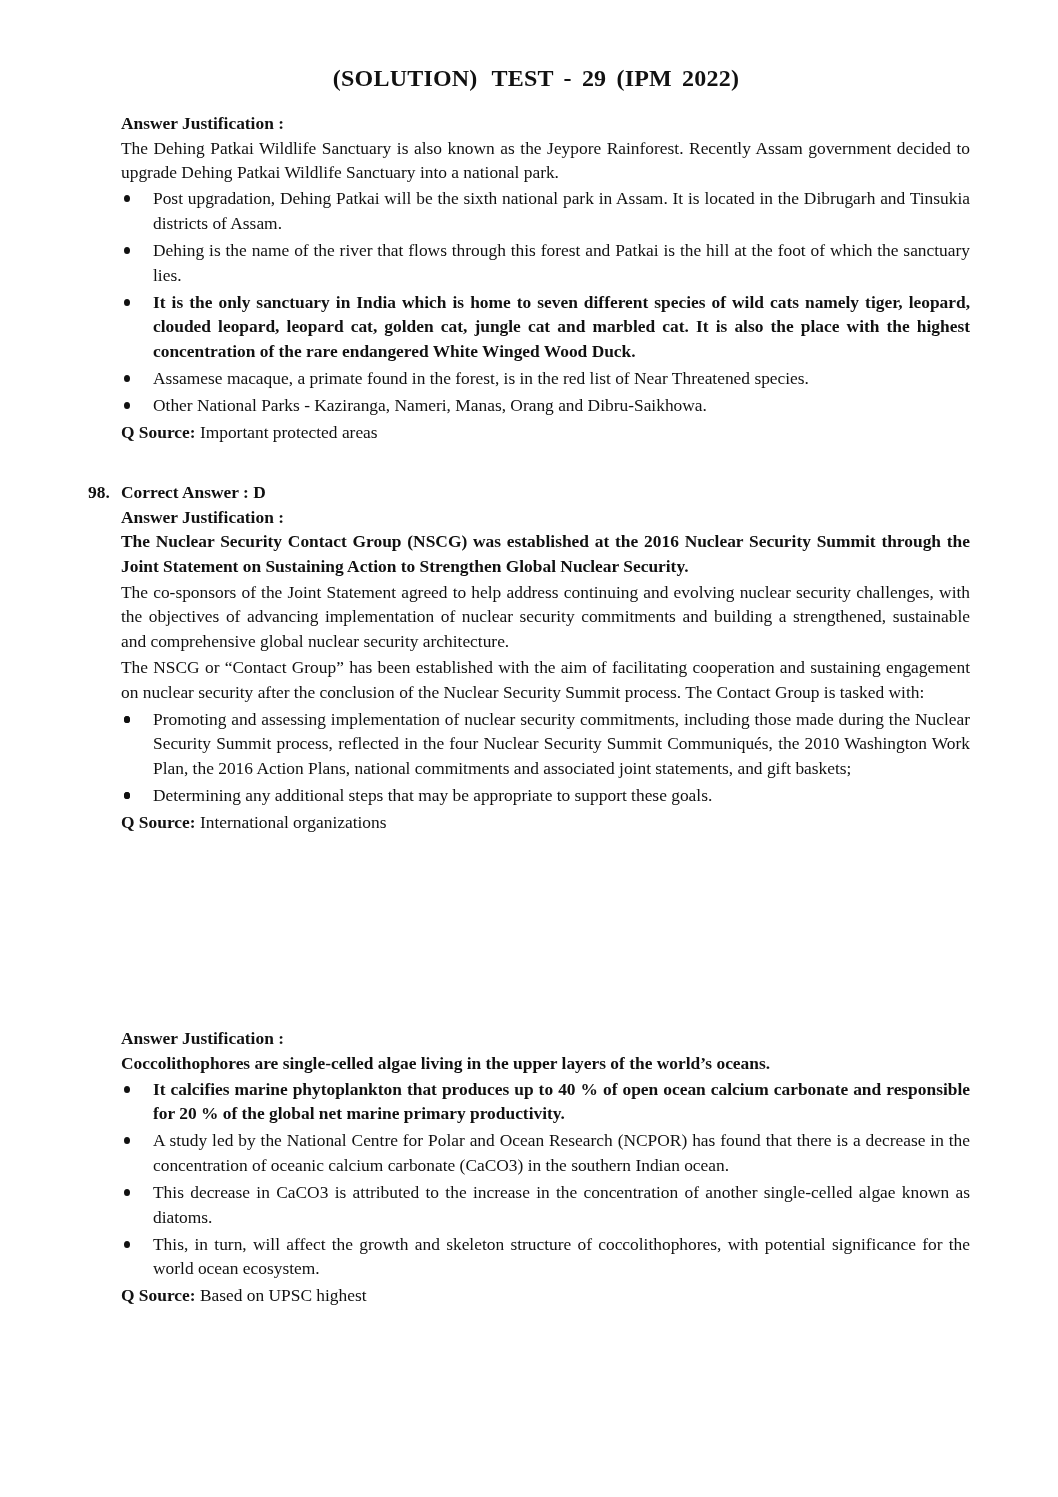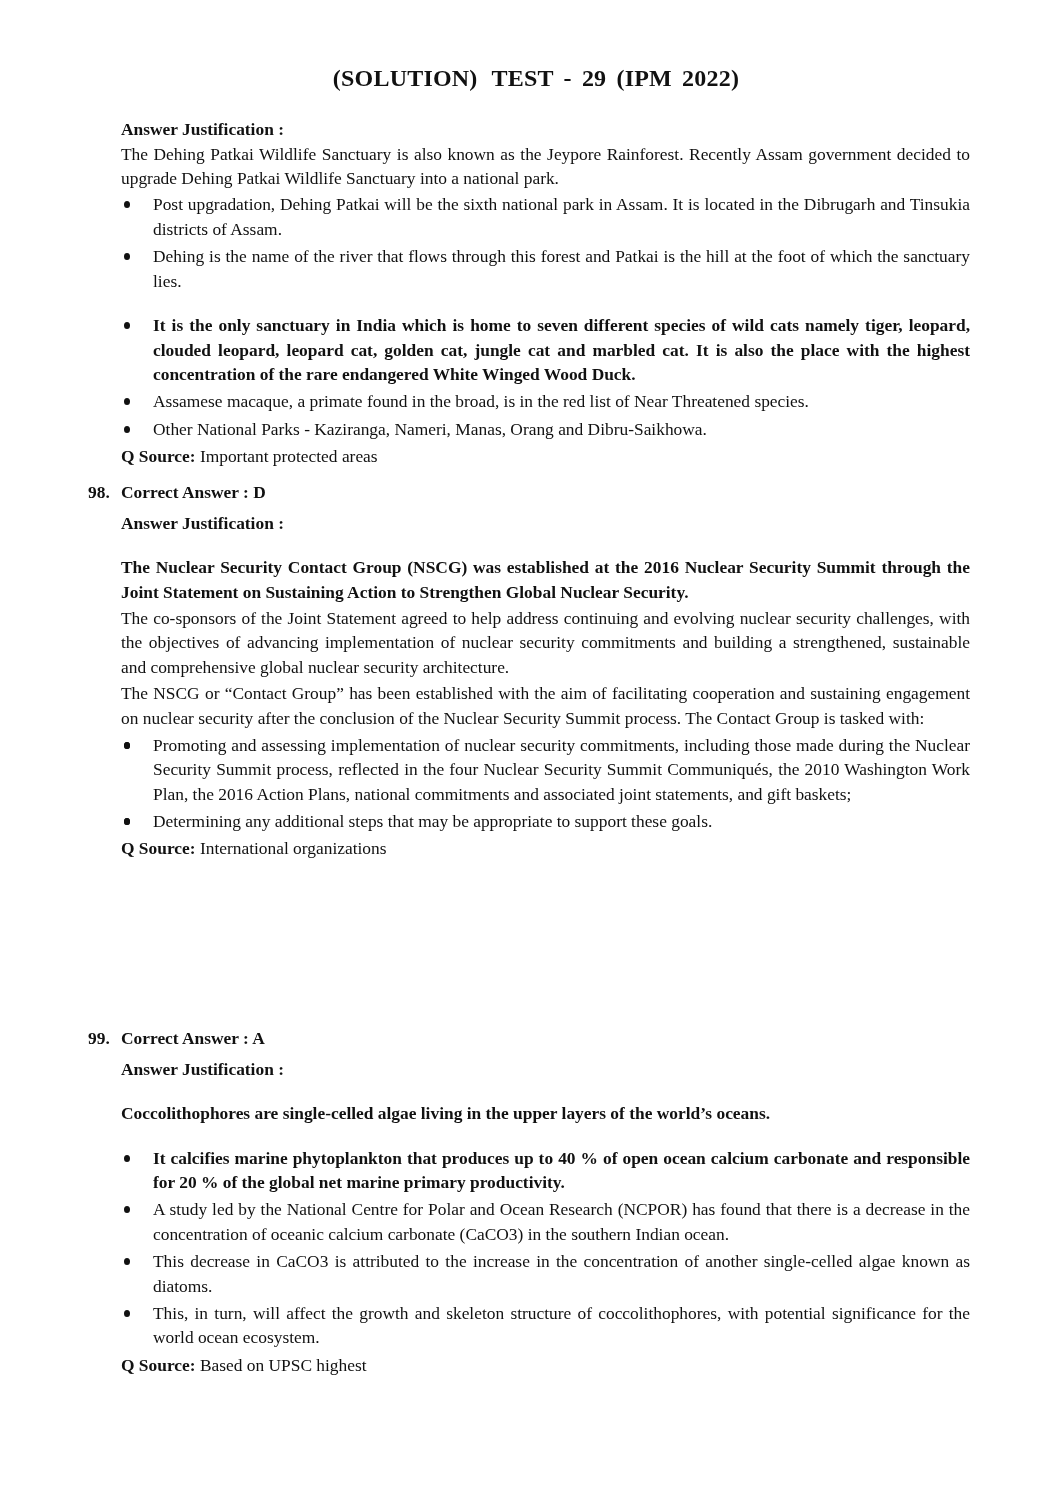--- a/index.html
+++ b/index.html
@@ -15,23 +15,23 @@
     position: absolute; top: 62px; left: 0; width: 1058px; text-align: center;
     font-weight: bold; font-size: 24px; line-height: 32px; letter-spacing: 0.2px;
     word-spacing: 4px;
     padding-left: 7px;
   }
   .title .gap { display: inline-block; width: 14px; }
   .q { position: absolute; left: 88px; width: 882px; }
   .qhead { font-weight: bold; height: 24.6px; position: relative; }
   .qnum { display: inline-block; width: 33px; }
   .body { margin-left: 33px; }
-  .label { font-weight: bold; margin-top: 6px; }
+  .label { font-weight: bold; }
   .para { text-align: justify; margin: 0 0 1.5px 0; }
-  .bold { font-weight: bold; margin-top: 20px; }
+  .bold { font-weight: bold; }
   ul.bullets { list-style: none; margin: 0; padding: 0; }
   ul.bullets li { position: relative; padding-left: 32px; text-align: justify; margin-bottom: 2.5px; }
   ul.bullets li .dot {
     position: absolute; left: 3px; top: 9px; width: 6px; height: 7px;
     background: #111; border-radius: 50%;
   }
   .src .label { font-weight: bold; }
 </style>
 </head>
 <body>
@@ -43,21 +43,21 @@
   </div>
 
   <div class="q" style="top:111px;">
     <div class="body">
       <div class="label">Answer Justification :</div>
       <p class="para">The Dehing Patkai Wildlife Sanctuary is also known as the Jeypore Rainforest. Recently Assam government decided to upgrade Dehing Patkai Wildlife Sanctuary into a national park.</p>
       <ul class="bullets">
         <li><span class="dot"></span><span>Post upgradation, Dehing Patkai will be the sixth national park in Assam. It is located in the Dibrugarh and Tinsukia districts of Assam.</span></li>
         <li><span class="dot"></span><span>Dehing is the name of the river that flows through this forest and Patkai is the hill at the foot of which the sanctuary lies.</span></li>
         <li class="bold"><span class="dot"></span><span>It is the only sanctuary in India which is home to seven different species of wild cats namely tiger, leopard, clouded leopard, leopard cat, golden cat, jungle cat and marbled cat. It is also the place with the highest concentration of the rare endangered White Winged Wood Duck.</span></li>
-        <li><span class="dot"></span><span>Assamese macaque, a primate found in the broad, is in the red list of Near Threatened species.</span></li>
+        <li><span class="dot"></span><span>Assamese macaque, a primate found in the forest, is in the red list of Near Threatened species.</span></li>
         <li><span class="dot"></span><span>Other National Parks - Kaziranga, Nameri, Manas, Orang and Dibru-Saikhowa.</span></li>
       </ul>
       <div class="src"><span class="label">Q Source:</span><span> Important protected areas</span></div>
     </div>
   </div>
 
   <div class="q" style="top:480px;">
     <div class="qhead">
       <span class="qnum">98.</span><span>Correct Answer : D</span>
     </div>
@@ -70,23 +70,20 @@
         <li><span class="dot"></span></li>
         <li><span class="dot"></span><span>Promoting and assessing implementation of nuclear security commitments, including those made during the Nuclear Security Summit process, reflected in the four Nuclear Security Summit Communiqués, the 2010 Washington Work Plan, the 2016 Action Plans, national commitments and associated joint statements, and gift baskets;</span></li>
         <li><span class="dot"></span></li>
         <li><span class="dot"></span><span>Determining any additional steps that may be appropriate to support these goals.</span></li>
       </ul>
       <div class="src"><span class="label">Q Source:</span><span> International organizations</span></div>
     </div>
   </div>
 
   <div class="q" style="top:1026px;">
-    <div class="qhead">
-      <span class="qnum">99.</span><span>Correct Answer : A</span>
-    </div>
     <div class="body">
       <div class="label">Answer Justification :</div>
       <p class="para bold">Coccolithophores are single-celled algae living in the upper layers of the world’s oceans.</p>
       <ul class="bullets">
         <li class="bold"><span class="dot"></span><span>It calcifies marine phytoplankton that produces up to 40 % of open ocean calcium carbonate and responsible for 20 % of the global net marine primary productivity.</span></li>
         <li><span class="dot"></span><span>A study led by the National Centre for Polar and Ocean Research (NCPOR) has found that there is a decrease in the concentration of oceanic calcium carbonate (CaCO3) in the southern Indian ocean.</span></li>
         <li><span class="dot"></span><span>This decrease in CaCO3 is attributed to the increase in the concentration of another single-celled algae known as diatoms.</span></li>
         <li><span class="dot"></span><span>This, in turn, will affect the growth and skeleton structure of coccolithophores, with potential significance for the world ocean ecosystem.</span></li>
       </ul>
       <div class="src"><span class="label">Q Source:</span><span> Based on UPSC highest</span></div>

